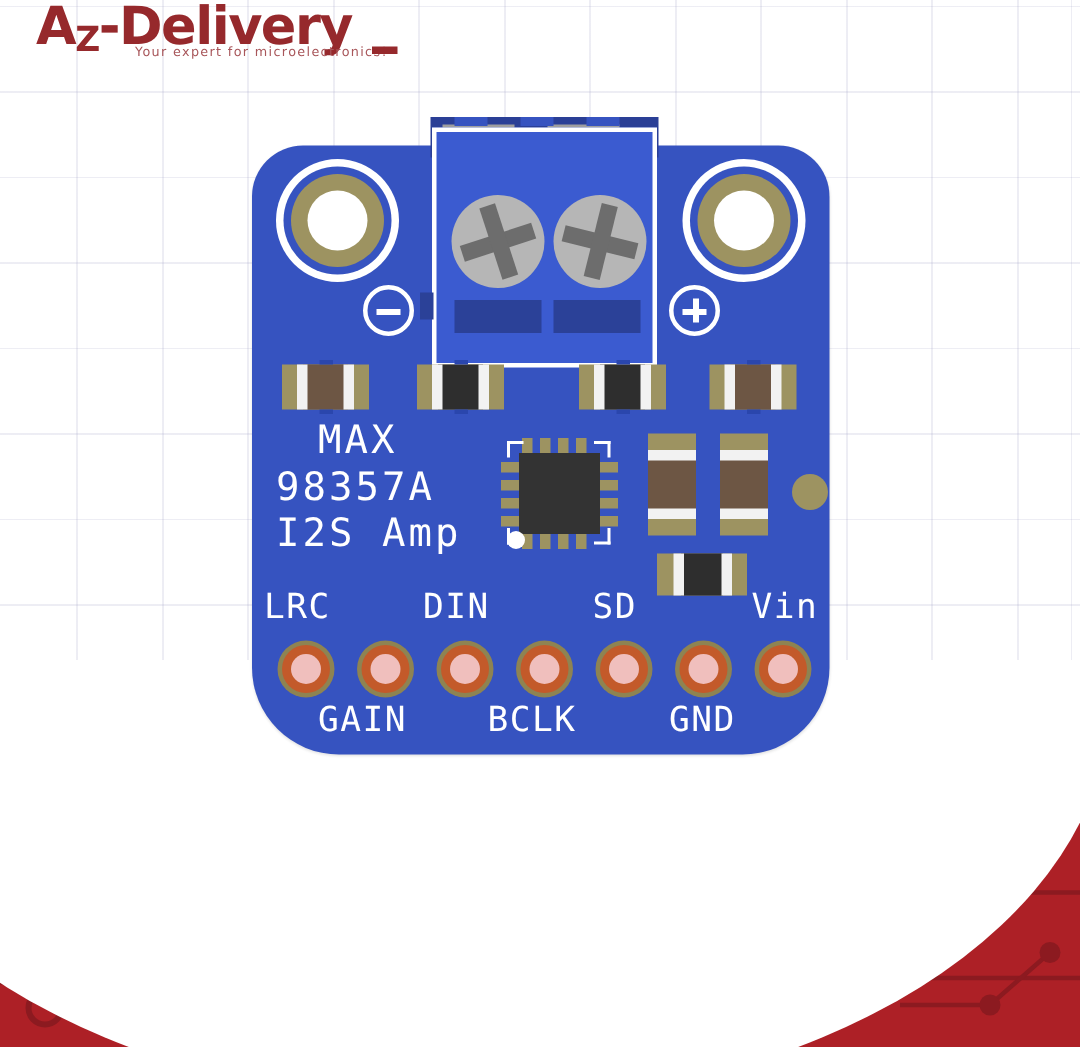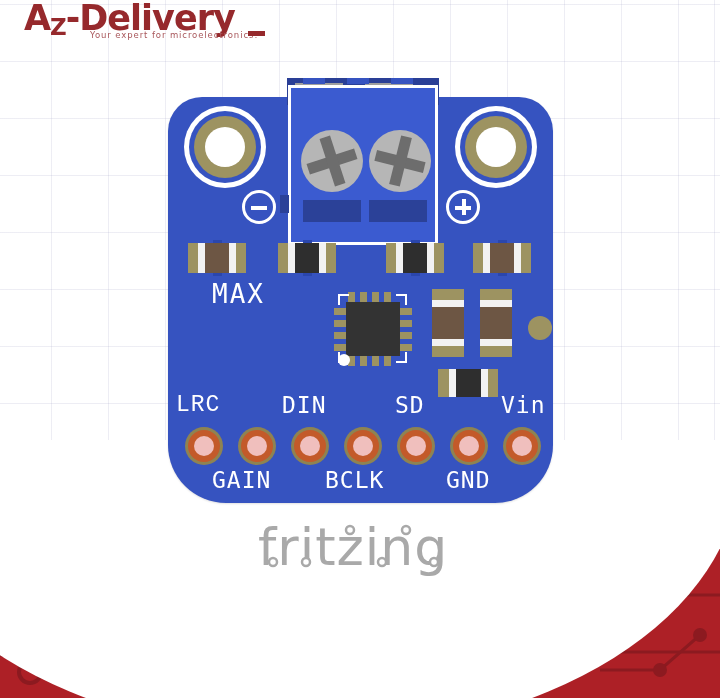--- a/index.html
+++ b/index.html
@@ -202,33 +202,20 @@
         <circle cx="310" cy="190" r="9"></circle>
         <circle cx="468" cy="215" r="9"></circle>
         <circle cx="520" cy="150" r="9"></circle>
         <circle cx="640" cy="108" r="13"></circle>
         <circle cx="608" cy="145" r="9"></circle>
       </g>
     </svg>
     <div class="banner-arc"></div>
   </div>
 
-  <div class="fritzing">
-    <svg width="215" height="58" viewBox="0 0 215 58">
-      <text x="0" y="46" font-family="DejaVu Sans, sans-serif" font-size="52" fill="#a9a9a9">fritzing</text>
-      <g fill="#ffffff" stroke="#a9a9a9" stroke-width="2.5">
-        <circle cx="15" cy="43" r="4"></circle>
-        <circle cx="48" cy="43" r="4"></circle>
-        <circle cx="92" cy="11" r="4"></circle>
-        <circle cx="124" cy="43" r="4"></circle>
-        <circle cx="148" cy="11" r="4"></circle>
-        <circle cx="176" cy="43" r="4"></circle>
-      </g>
-    </svg>
-  </div>
 
   <div class="logo">
     <div class="logo-word">A<span class="sub">Z</span>-Delivery</div>
     <div class="logo-tag">Your expert for microelectronics!</div>
     <div class="logo-bar"></div>
   </div>
 
   <div class="pcb">
 
     <div class="mhole mhole-l">
@@ -346,20 +333,22 @@
       <div class="pin" style="left:66px;top:52px;width:12px;height:7px;"></div>
       <div class="die"></div>
       <div class="br" style="left:4px;top:2px;border-right:none;border-bottom:none;"></div>
       <div class="br" style="left:62px;top:2px;border-left:none;border-bottom:none;"></div>
       <div class="br" style="left:4px;top:60px;border-right:none;border-top:none;"></div>
       <div class="br" style="left:62px;top:60px;border-left:none;border-top:none;"></div>
       <div class="dot"></div>
     </div>
 
     <div class="silk silk-l1">MAX</div>
+    <div class="silk silk-l2">98357A</div>
+    <div class="silk silk-l3">I2S Amp</div>
 
     <div class="pad-hole" style="left:17px;top:330px;">
         <div class="cu"></div>
         <div class="in"></div>
       </div>
     <div class="pad-hole" style="left:70px;top:330px;">
         <div class="cu"></div>
         <div class="in"></div>
       </div>
     <div class="pad-hole" style="left:123px;top:330px;">
@@ -376,21 +365,21 @@
       </div>
     <div class="pad-hole" style="left:282px;top:330px;">
         <div class="cu"></div>
         <div class="in"></div>
       </div>
     <div class="pad-hole" style="left:335px;top:330px;">
         <div class="cu"></div>
         <div class="in"></div>
       </div>
 
-    <div class="pinlbl" style="left:8px;top:295px;font-family:Liberation Mono, monospace;">LRC</div>
+    <div class="pinlbl" style="left:8px;top:295px;">LRC</div>
     <div class="pinlbl" style="left:114px;top:295px;">DIN</div>
     <div class="pinlbl" style="left:227px;top:295px;">SD</div>
     <div class="pinlbl" style="left:333px;top:295px;">Vin</div>
 
     <div class="pinlbl" style="left:44px;top:370px;">GAIN</div>
     <div class="pinlbl" style="left:157px;top:370px;">BCLK</div>
     <div class="pinlbl" style="left:278px;top:370px;">GND</div>
 
   </div>
 

